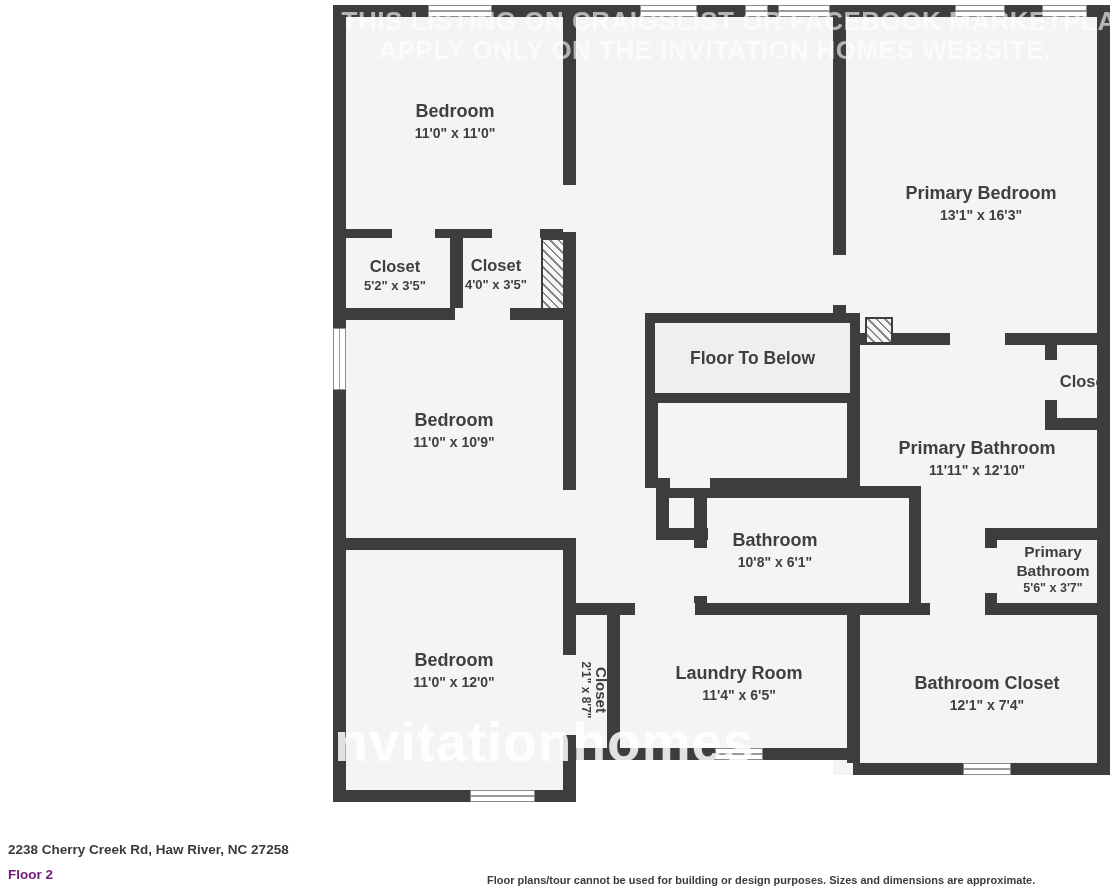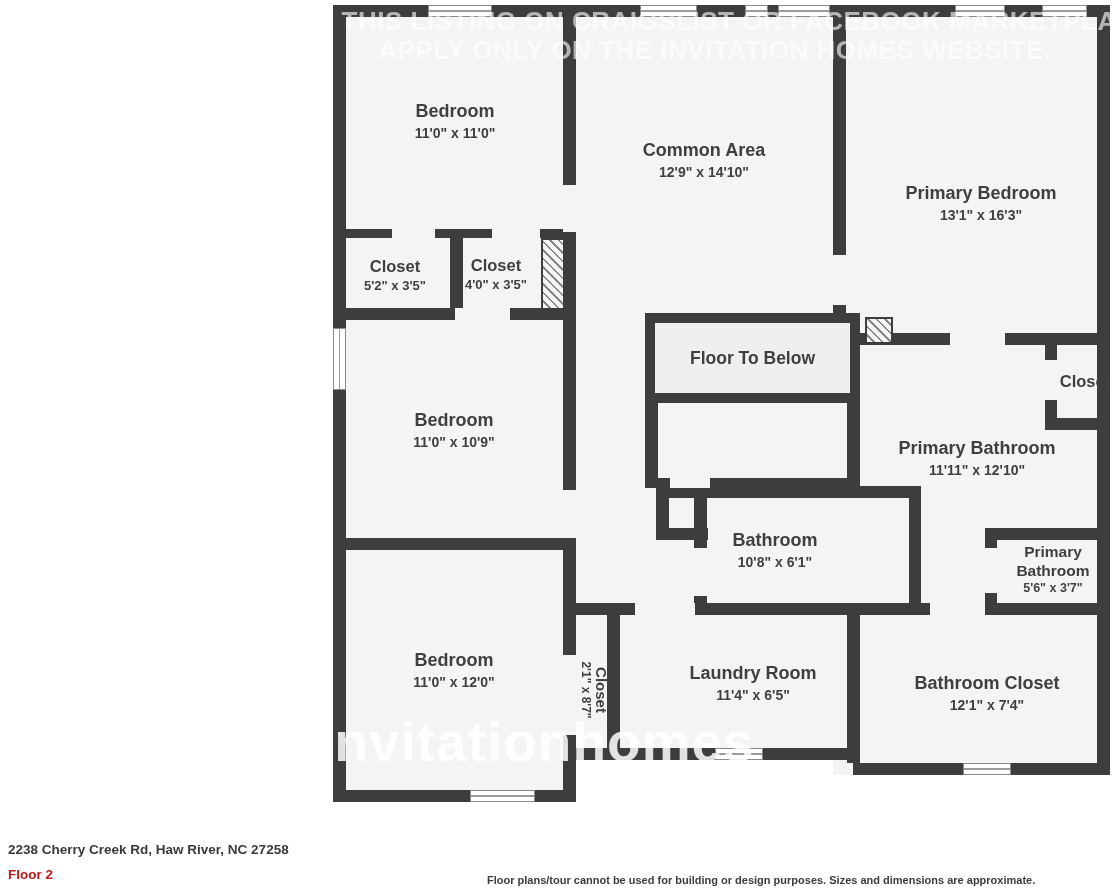--- a/index.html
+++ b/index.html
@@ -38,21 +38,21 @@
   .vclabel .nm{font-weight:700;font-size:15px;display:block;}
   .vclabel .dm{font-weight:600;font-size:12px;display:block;}
   .wm-top{position:absolute;color:rgba(255,255,255,0.62);font-weight:700;font-size:26px;letter-spacing:.5px;white-space:nowrap;}
   #wm-line1{left:316px;top:6px;}
   #wm-line2{left:715px;top:35px;transform:translateX(-50%);}
   .wm-brand{
     position:absolute;left:318px;top:710px;font-size:55px;font-weight:700;
     color:rgba(255,255,255,0.85);letter-spacing:1px;white-space:nowrap;
   }
   .addr{position:absolute;left:8px;top:842px;font-size:13.5px;font-weight:700;color:#3a3a3a;}
-  .floor{position:absolute;left:8px;top:867px;font-size:13.5px;font-weight:700;color:#b91c1c;}
+  .floor{position:absolute;left:8px;top:867px;font-size:13.5px;font-weight:700;color:#701a75;}
   .disclaimer{position:absolute;left:487px;top:874px;font-size:11px;font-weight:600;color:#3c3c3c;}
 </style>
 </head>
 <body>
 
 <div id="canvas">
 
   <div class="fill" style="left:333px;top:5px;width:243px;height:797px;"></div>
   <div class="fill" style="left:563px;top:5px;width:297px;height:755px;"></div>
   <div class="fill" style="left:833px;top:5px;width:277px;height:770px;"></div>
@@ -117,24 +117,20 @@
   <div class="hatch" style="left:865px;top:317px;width:28px;height:27px;"></div>
 
   <div class="otb">
     <span class="nm">Floor To Below</span>
   </div>
 
   <div class="label" style="left:355px;top:100px;width:200px;">
     <span class="nm">Bedroom</span>
     <span class="dm">11'0" x 11'0"</span>
   </div>
-  <div class="label" style="left:604px;top:139px;width:200px;">
-    <span class="nm">Common Area</span>
-    <span class="dm">12'9" x 14'10"</span>
-  </div>
   <div class="label" style="left:871px;top:150px;width:220px;margin-top:32px;">
     <span class="nm">Primary Bedroom</span>
     <span class="dm">13'1" x 16'3"</span>
   </div>
   <div class="label small" style="left:345px;top:256px;width:100px;">
     <span class="nm">Closet</span>
     <span class="dm">5'2" x 3'5"</span>
   </div>
   <div class="label small" style="left:446px;top:255px;width:100px;">
     <span class="nm">Closet</span>
@@ -160,21 +156,21 @@
     <span class="dm" style="font-size:12.5px;">5'6" x 3'7"</span>
   </div>
   <div class="label" style="left:354px;top:649px;width:200px;">
     <span class="nm">Bedroom</span>
     <span class="dm">11'0" x 12'0"</span>
   </div>
   <div class="vclabel">
     <span class="nm">Closet</span>
     <span class="dm">2'1" x 8'7"</span>
   </div>
-  <div class="label" style="left:653px;top:662px;width:200px;">
+  <div class="label" style="left:639px;top:662px;width:200px;">
     <span class="nm">Laundry Room</span>
     <span class="dm">11'4" x 6'5"</span>
   </div>
   <div class="label" style="left:877px;top:672px;width:220px;">
     <span class="nm">Bathroom Closet</span>
     <span class="dm">12'1" x 7'4"</span>
   </div>
 
   <div id="wm-line1" class="wm-top">E THIS LISTING ON CRAIGSLIST OR FACEBOOK MARKETPLACE, IT</div>
   <div id="wm-line2" class="wm-top">APPLY ONLY ON THE INVITATION HOMES WEBSITE.</div>

